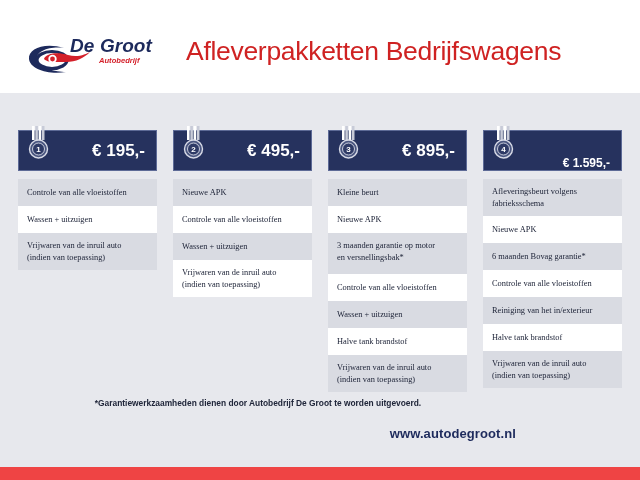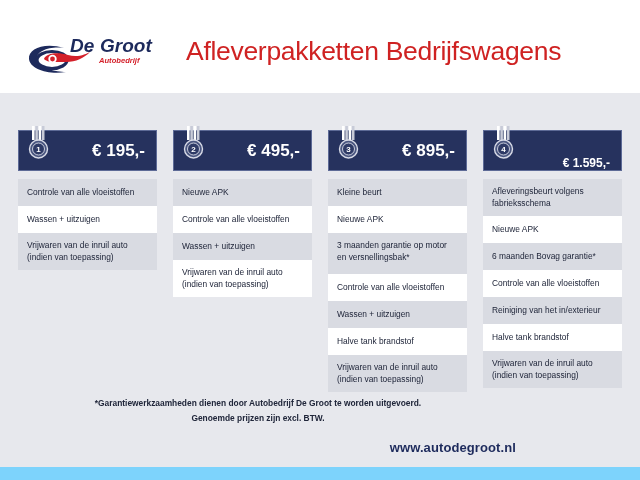--- a/index.html
+++ b/index.html
@@ -2,21 +2,21 @@
 <html><head>
 <meta charset="utf-8">
 <style>
   html,body{margin:0;padding:0;}
   body{
     width:640px;height:480px;overflow:hidden;
     background:#ffffff;
     font-family:"Liberation Sans", sans-serif;
     -webkit-font-smoothing:antialiased;
   }
-  .page{position:relative;width:640px;height:480px;background:#7dd3fc;}
+  .page{position:relative;width:640px;height:480px;background:#ef4444;}
 
   
   .header{
     position:absolute;left:0;top:0;width:640px;height:93px;
     background:#ffffff;
     display:flex;align-items:center;
   }
   .logo{
     position:absolute;left:26px;top:32px;width:140px;height:46px;
   }
@@ -69,21 +69,21 @@
   .medal svg{display:block;}
 
   .items{margin-top:8px;}
   .item{
     box-sizing:border-box;
     padding:7px 8px 7px 9px;
     font-size:8.4px;
     line-height:11.5px;
     color:#20263a;
     background:#ffffff;
-    font-family:Liberation Sans, sans-serif;
+    font-family:Liberation Serif, serif;
     min-height:27px;
     display:flex;align-items:center;
   }
   .item.shade{background:#d9dbe2;}
 
   
   .footer{
     position:absolute;left:0;top:303px;width:516px;
     text-align:center;
   }
@@ -224,18 +224,17 @@
           <div class="item shade">Reiniging van het in/exterieur</div>
           <div class="item">Halve tank brandstof</div>
           <div class="item shade" style="display: block; padding-top: 7px; padding-bottom: 7px;">Vrijwaren van de inruil auto<br>(indien van toepassing)</div>
         </div>
       </div>
 
     </div>
 
     <div class="footer">
       <div class="footnote">*Garantiewerkzaamheden dienen door Autobedrijf De Groot te worden uitgevoerd.</div>
-      <div class="footnote">Genoemde prijzen zijn excl. BTW.</div>
       <div class="site-url">www.autodegroot.nl</div>
     </div>
 
   </div>
 </div>
 
 </body></html>

